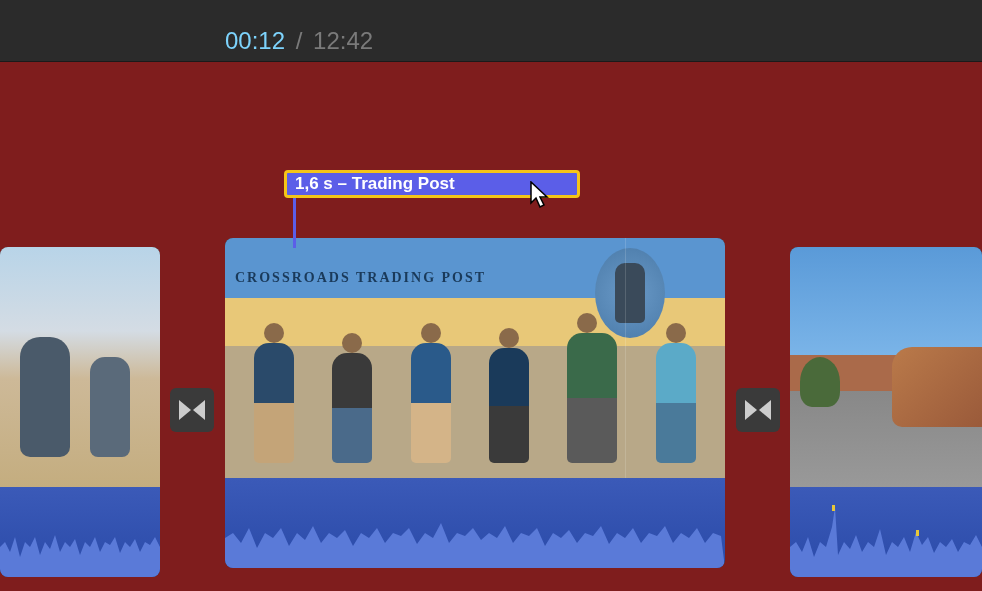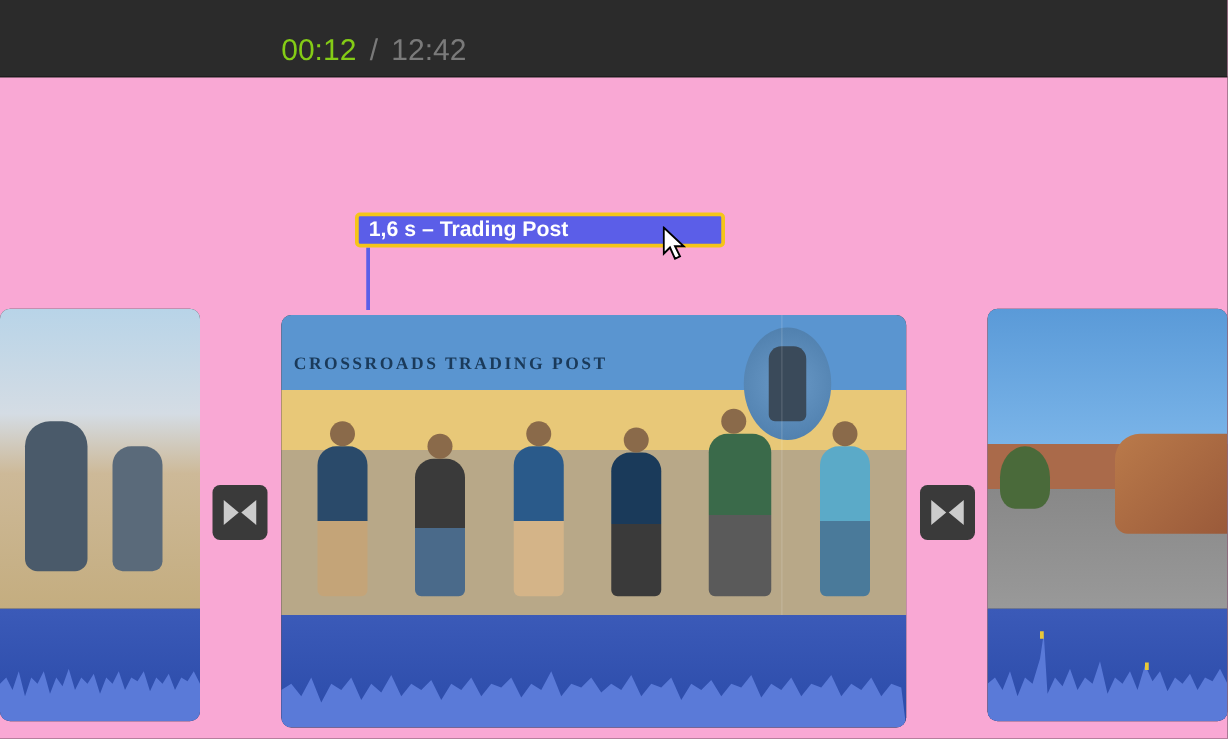--- a/index.html
+++ b/index.html
@@ -23,39 +23,39 @@
       left: 0;
       right: 0;
       height: 42px;
       display: flex;
       align-items: center;
       padding-left: 225px;
       border-bottom: 1px solid #1a1a1a;
     }
 
     .timecode-current {
-      color: #84cc16;
+      color: #7dd3fc;
       font-size: 24px;
       font-weight: 400;
     }
 
     .timecode-total {
       color: #7a7a7a;
       font-size: 24px;
       font-weight: 400;
       margin-left: 4px;
     }
 
     .timeline-area {
       position: absolute;
       top: 62px;
       left: 0;
       right: 0;
       bottom: 0;
-      background: #f9a8d4;
+      background: #7f1d1d;
     }
 
     .title-pill {
       position: absolute;
       top: 108px;
       left: 284px;
       width: 296px;
       height: 28px;
       background: #5b5ee8;
       border: 3px solid #f5c518;
@@ -95,21 +95,21 @@
     }
 
     .clip-1 {
       top: 185px;
       left: 0;
       width: 160px;
       height: 330px;
     }
 
     .clip-2 {
-      top: 190px;
+      top: 176px;
       left: 225px;
       width: 500px;
       height: 330px;
     }
 
     .clip-3 {
       top: 185px;
       left: 790px;
       width: 192px;
       height: 330px;

